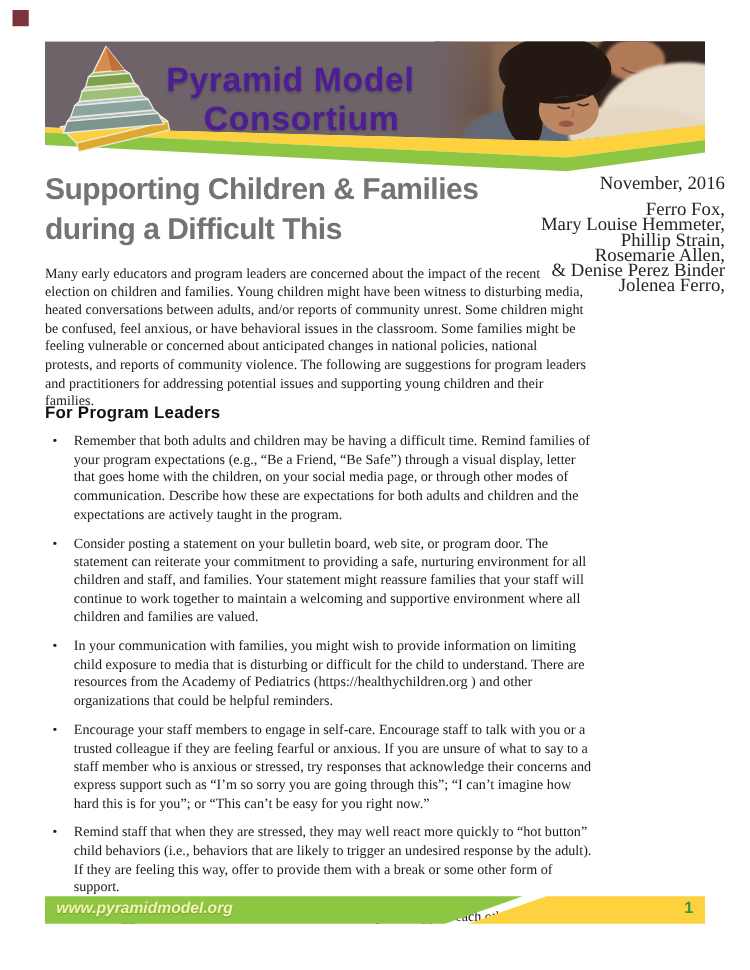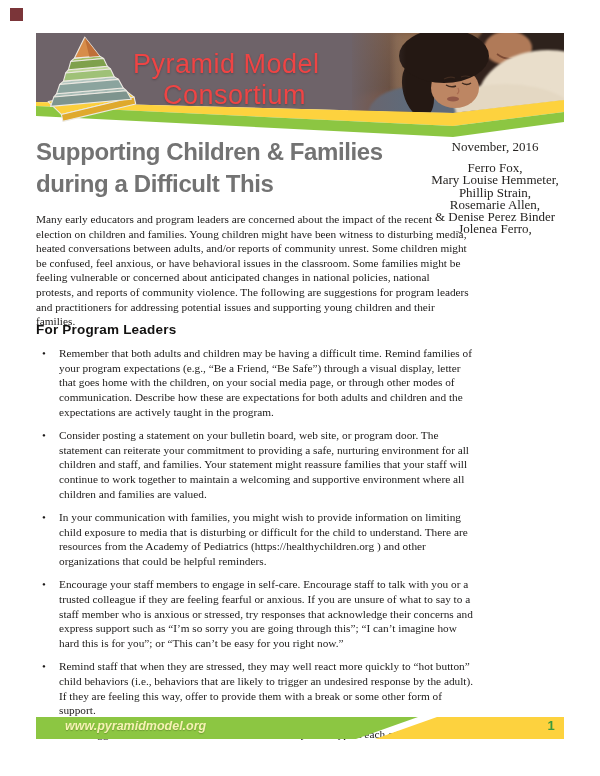--- a/index.html
+++ b/index.html
@@ -1,40 +1,40 @@
 <!DOCTYPE html>
 <html><head>
 <meta charset="utf-8">
 <style>
   html,body{margin:0;padding:0;background:#ffffff;}
   .page{position:relative;width:600px;height:776px;background:#ffffff;overflow:hidden;
         font-family:"Liberation Serif",serif;color:#1c1a19;}
   .corner-square{position:absolute;left:10px;top:8px;width:13px;height:13px;background:#7b3539;}
   .header-svg{position:absolute;left:0;top:0;}
-  .logo-text{position:absolute;color:#ef4444;font-family:"Liberation Sans",sans-serif;
-             font-weight:400;font-size:27px;letter-spacing:0.5px;text-shadow:0 1px 2px rgba(40,30,40,.35);}
+  .logo-text{position:absolute;color:#4c1d95;font-family:"Liberation Sans",sans-serif;
+             font-weight:700;font-size:27px;letter-spacing:0.5px;text-shadow:0 1px 2px rgba(40,30,40,.35);}
   .logo-line1{left:133px;top:49px;}
   .logo-line2{left:163px;top:80px;}
   .title-block{position:absolute;left:36px;top:136px;width:440px;
                font-family:"Liberation Sans",sans-serif;font-weight:700;
                font-size:24px;line-height:32px;letter-spacing:-0.4px;color:#737373;}
-  .meta-block{position:absolute;right:20px;top:141px;width:170px;text-align:center;
-              font-size:13px;line-height:12.2px;color:#262422;}
+  .meta-block{position:absolute;right:20px;top:141px;width:170px;text-align:right;
+              font-size:15px;line-height:12.2px;color:#262422;}
   .meta-date{margin-bottom:9px;}
   .intro{position:absolute;left:36px;top:212px;width:434px;
          font-size:11.3px;line-height:14.6px;}
   .section{position:absolute;left:36px;top:322px;width:440px;}
   .section-heading{font-family:"Liberation Sans",sans-serif;font-weight:700;
                    font-size:13.5px;letter-spacing:0.2px;color:#121110;margin:0 0 9px 0;}
   ul.bullets{list-style:none;margin:0;padding:0;}
   ul.bullets li{position:relative;padding-left:23px;margin-bottom:8.5px;
                 font-size:11.3px;line-height:14.7px;}
   .bullet-dot{position:absolute;left:6px;top:0;font-size:11px;}
   .footer-svg{position:absolute;left:0;top:703px;}
-  .footer-url{position:absolute;left:65px;top:719px;font-family:"Liberation Sans",sans-serif;
+  .footer-url{position:absolute;left:45px;top:719px;font-family:"Liberation Sans",sans-serif;
               font-style:italic;font-weight:700;font-size:12.5px;color:#f7f3b4;
               text-shadow:0 1px 1px rgba(90,130,40,.6);}
   .footer-page{position:absolute;left:542px;top:718px;width:18px;text-align:center;
                font-family:"Liberation Sans",sans-serif;font-weight:700;font-size:13px;color:#3a9a3d;}
 </style>
 </head>
 <body>
 
 <div class="page">
 

